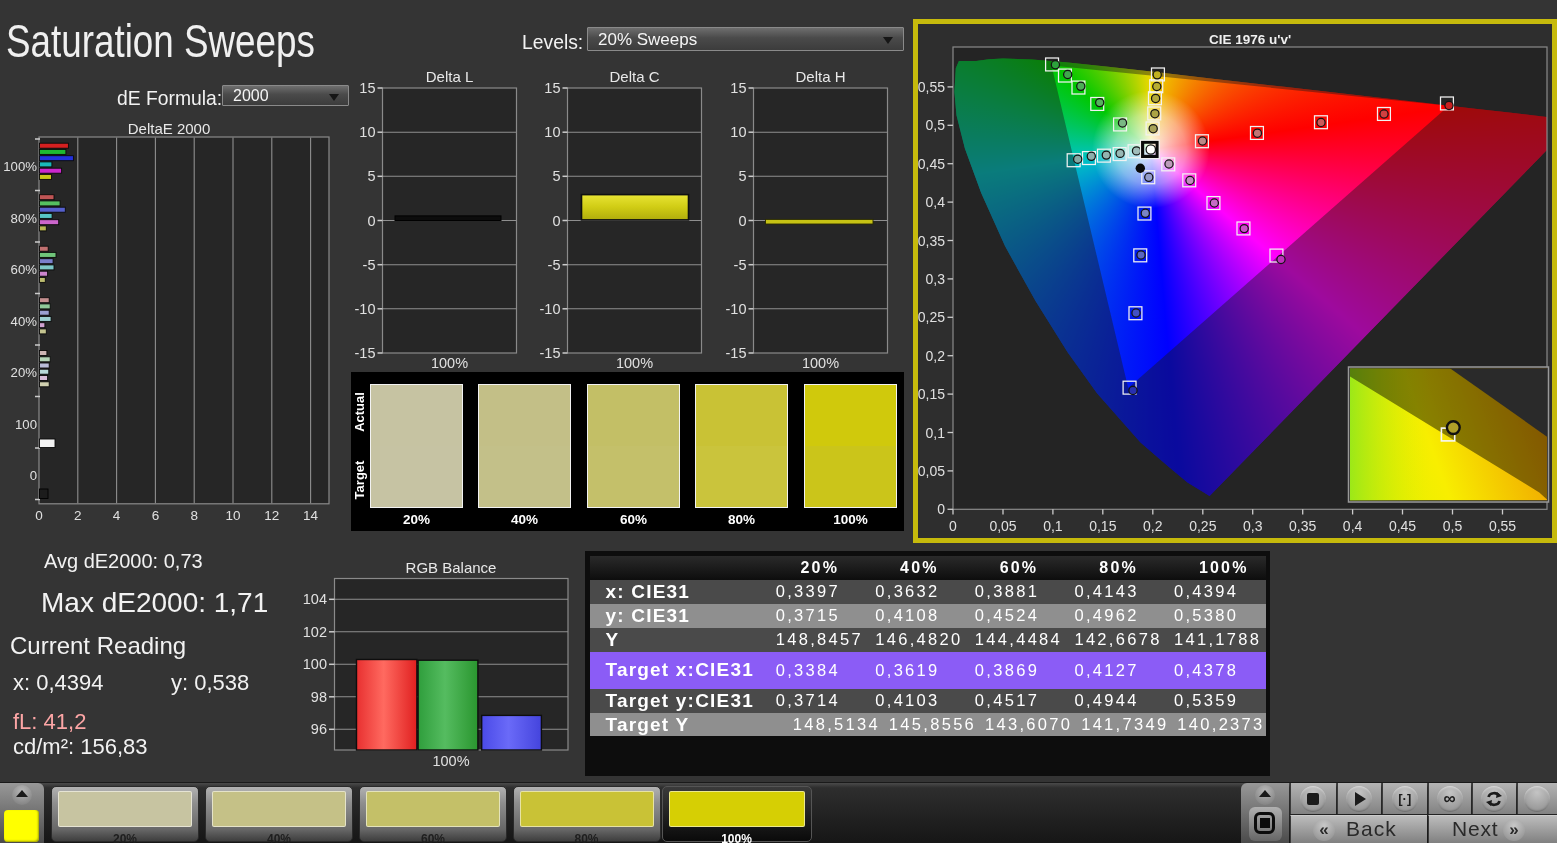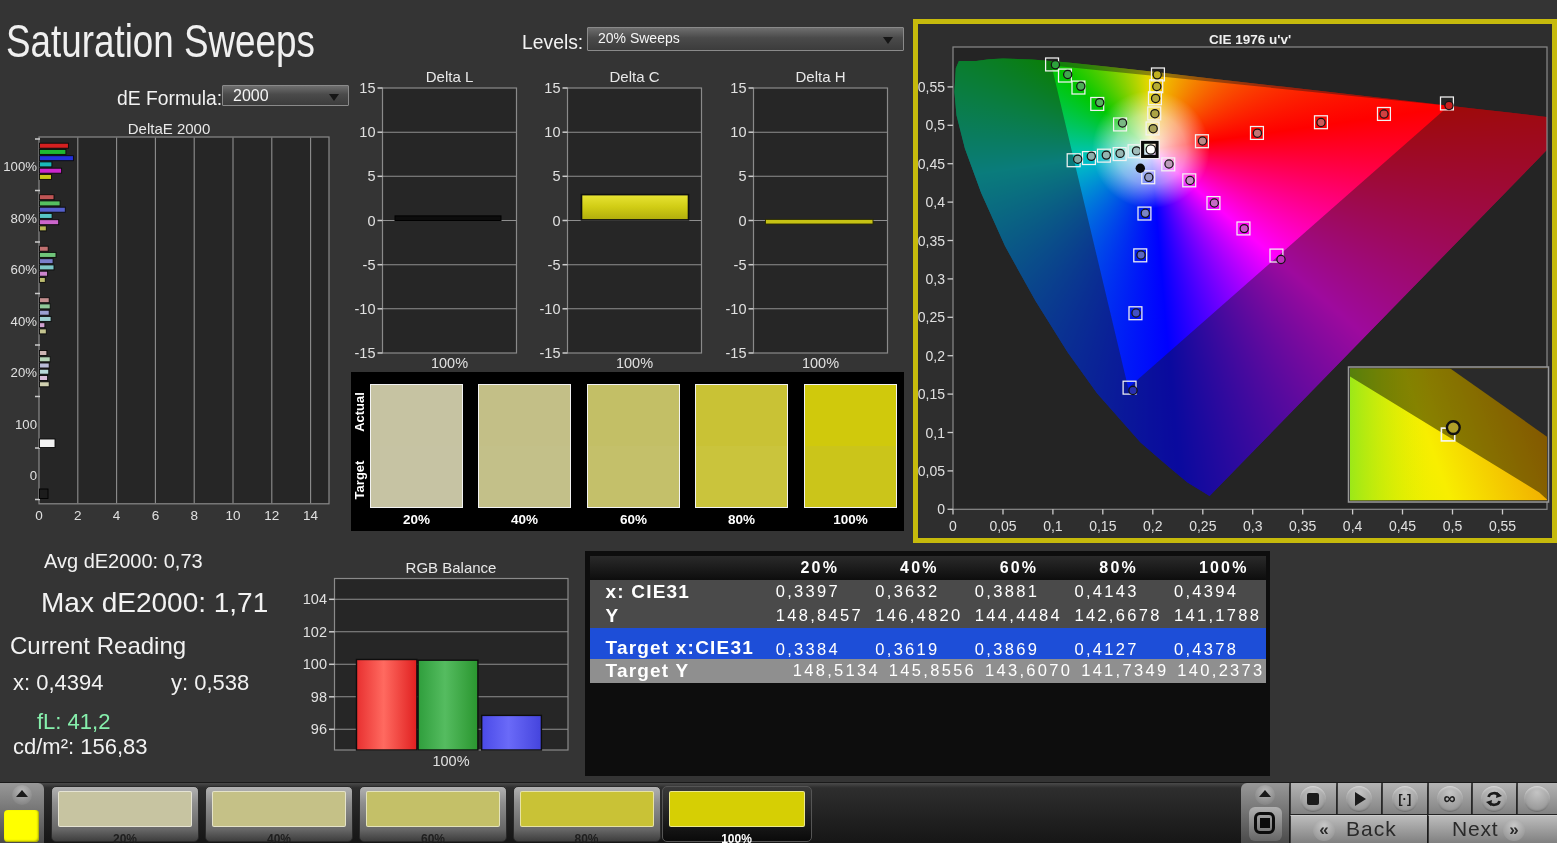--- a/index.html
+++ b/index.html
@@ -12,21 +12,21 @@
  transform:scaleX(0.80); transform-origin:left top; letter-spacing:0px; white-space:nowrap;">Saturation Sweeps</div>
 <div class="abs" style="left:117px; top:86px; color:#f2f2f2; font-size:21px; transform:scaleX(0.92); transform-origin:left top; white-space:nowrap;">dE Formula:</div>
 <div class="abs" style="left:222px; top:85px; width:127px; height:21px; border:1px solid #8a8a8a;
  background:linear-gradient(#6e6e6e,#4a4a4a 45%,#3c3c3c); border-radius:1px;">
   <span style="position:absolute; left:10px; top:1px; color:#f5f5f5; font-size:16px;">2000</span>
   <span style="position:absolute; right:9px; top:8px; width:0; height:0; border-left:5px solid transparent; border-right:5px solid transparent; border-top:7px solid #161616;"></span>
 </div>
 <div class="abs" style="left:522px; top:30px; color:#f2f2f2; font-size:21px; transform:scaleX(0.92); transform-origin:left top; white-space:nowrap;">Levels:</div>
 <div class="abs" style="left:587px; top:27px; width:317px; height:24px; border:1px solid #8a8a8a;
  background:linear-gradient(#6e6e6e,#4a4a4a 45%,#3c3c3c); border-radius:1px;">
-  <span style="position:absolute; left:10px; top:2px; color:#f5f5f5; font-size:14px;">20% Sweeps</span>
+  <span style="position:absolute; left:10px; top:2px; color:#f5f5f5; font-size:17px;">20% Sweeps</span>
   <span style="position:absolute; right:10px; top:9px; width:0; height:0; border-left:5px solid transparent; border-right:5px solid transparent; border-top:7px solid #161616;"></span>
 </div>
 <svg class="abs" style="left:0;top:118px;" width="345" height="425" viewBox="0 118 345 425">
 <text x="169" y="134" fill="#e8e8e8" font-size="15" text-anchor="middle">DeltaE 2000</text>
 <rect x="39" y="137" width="290" height="366.8" fill="#262626" stroke="#8a8a8a" stroke-width="1.2"></rect>
 <line x1="77.8" y1="137.6" x2="77.8" y2="503.3" stroke="#8f8f8f" stroke-width="1.1"></line>
 <line x1="116.6" y1="137.6" x2="116.6" y2="503.3" stroke="#8f8f8f" stroke-width="1.1"></line>
 <line x1="155.4" y1="137.6" x2="155.4" y2="503.3" stroke="#8f8f8f" stroke-width="1.1"></line>
 <line x1="194.2" y1="137.6" x2="194.2" y2="503.3" stroke="#8f8f8f" stroke-width="1.1"></line>
 <line x1="233.0" y1="137.6" x2="233.0" y2="503.3" stroke="#8f8f8f" stroke-width="1.1"></line>
@@ -339,21 +339,21 @@
 <rect x="1142.6" y="142.2" width="14.6" height="14.2" fill="none" stroke="#0a0a0a" stroke-width="3.2"></rect>
 <rect x="1140.5" y="140.2" width="18.8" height="18.4" fill="none" stroke="#f0f0f0" stroke-width="1.1"></rect>
 <circle cx="1150.8" cy="149.5" r="4.7" fill="#ffffff" stroke="#141414" stroke-width="1.3"></circle>
 <circle cx="1140.3" cy="168.2" r="4.7" fill="#0a0a0a"></circle>
 </svg>
 <div class="abs" style="left:44px; top:550px; color:#f2f2f2; font-size:20px; white-space:nowrap;">Avg dE2000: 0,73</div>
 <div class="abs" style="left:41px; top:587px; color:#f2f2f2; font-size:28px; white-space:nowrap;">Max dE2000: 1,71</div>
 <div class="abs" style="left:10px; top:632px; color:#f2f2f2; font-size:24px; white-space:nowrap;">Current Reading</div>
 <div class="abs" style="left:13px; top:670px; color:#f2f2f2; font-size:22px; white-space:nowrap;">x: 0,4394</div>
 <div class="abs" style="left:171px; top:670px; color:#f2f2f2; font-size:22px; white-space:nowrap;">y: 0,538</div>
-<div class="abs" style="left:13px; top:709px; color:#86efac; font-size:22px; white-space:nowrap;margin-left:24px;">fL: 41,2</div>
+<div class="abs" style="left:13px; top:709px; color:#fca5a5; font-size:22px; white-space:nowrap;">fL: 41,2</div>
 <div class="abs" style="left:13px; top:734px; color:#f2f2f2; font-size:22px; white-space:nowrap;">cd/m²: 156,83</div>
 <svg class="abs" style="left:300px;top:556px;" width="285" height="215" viewBox="300 556 285 215">
 <defs>
 <linearGradient id="rbar" x1="0" y1="0" x2="1" y2="0">
         <stop offset="0" stop-color="#e83030"></stop>
         <stop offset="0.45" stop-color="#ff6a60"></stop>
         <stop offset="1" stop-color="#e02020"></stop>
       </linearGradient>
 <linearGradient id="gbar" x1="0" y1="0" x2="1" y2="0">
         <stop offset="0" stop-color="#2f9e3c"></stop>
@@ -398,35 +398,51 @@
 <div style="width:100px; padding-left:33px; color:#fff; font-weight:bold; font-size:16px; letter-spacing:2.2px;">100%</div>
 </div>
 <div style="display:flex; height:23.9px; align-items:center; background:#4a4a4a;">
 <div style="width:179px; padding-left:16px; color:#fff; font-weight:bold; font-size:19px; letter-spacing:1.2px; white-space:nowrap;">x: CIE31</div>
 <div style="width:100px; padding-left:8px; color:#fff; font-size:16.5px; letter-spacing:2.3px; white-space:nowrap;">0,3397</div>
 <div style="width:100px; padding-left:8px; color:#fff; font-size:16.5px; letter-spacing:2.3px; white-space:nowrap;">0,3632</div>
 <div style="width:100px; padding-left:8px; color:#fff; font-size:16.5px; letter-spacing:2.3px; white-space:nowrap;">0,3881</div>
 <div style="width:100px; padding-left:8px; color:#fff; font-size:16.5px; letter-spacing:2.3px; white-space:nowrap;">0,4143</div>
 <div style="width:100px; padding-left:8px; color:#fff; font-size:16.5px; letter-spacing:2.3px; white-space:nowrap;">0,4394</div>
 </div>
+<div style="display:flex; height:23.9px; align-items:center; background:#8f8f8f;">
+<div style="width:179px; padding-left:16px; color:#fff; font-weight:bold; font-size:19px; letter-spacing:1.2px; white-space:nowrap;">y: CIE31</div>
+<div style="width:100px; padding-left:8px; color:#fff; font-size:16.5px; letter-spacing:2.3px; white-space:nowrap;">0,3715</div>
+<div style="width:100px; padding-left:8px; color:#fff; font-size:16.5px; letter-spacing:2.3px; white-space:nowrap;">0,4108</div>
+<div style="width:100px; padding-left:8px; color:#fff; font-size:16.5px; letter-spacing:2.3px; white-space:nowrap;">0,4524</div>
+<div style="width:100px; padding-left:8px; color:#fff; font-size:16.5px; letter-spacing:2.3px; white-space:nowrap;">0,4962</div>
+<div style="width:100px; padding-left:8px; color:#fff; font-size:16.5px; letter-spacing:2.3px; white-space:nowrap;">0,5380</div>
+</div>
 <div style="display:flex; height:23.9px; align-items:center; background:#4a4a4a;">
 <div style="width:179px; padding-left:16px; color:#fff; font-weight:bold; font-size:19px; letter-spacing:1.2px; white-space:nowrap;">Y</div>
 <div style="width:100px; padding-left:8px; color:#fff; font-size:16.5px; letter-spacing:2.3px; white-space:nowrap;">148,8457</div>
 <div style="width:100px; padding-left:8px; color:#fff; font-size:16.5px; letter-spacing:2.3px; white-space:nowrap;">146,4820</div>
 <div style="width:100px; padding-left:8px; color:#fff; font-size:16.5px; letter-spacing:2.3px; white-space:nowrap;">144,4484</div>
 <div style="width:100px; padding-left:8px; color:#fff; font-size:16.5px; letter-spacing:2.3px; white-space:nowrap;">142,6678</div>
 <div style="width:100px; padding-left:8px; color:#fff; font-size:16.5px; letter-spacing:2.3px; white-space:nowrap;">141,1788</div>
 </div>
-<div style="display:flex; height:31px; align-items:flex-end; background:#1d4ed8;">
+<div style="display:flex; height:37px; align-items:center; background:#8b5cf6;">
 <div style="width:179px; padding-left:16px; color:#fff; font-weight:bold; font-size:19px; letter-spacing:1.2px; white-space:nowrap;">Target x:CIE31</div>
 <div style="width:100px; padding-left:8px; color:#fff; font-size:16.5px; letter-spacing:2.3px; white-space:nowrap;">0,3384</div>
 <div style="width:100px; padding-left:8px; color:#fff; font-size:16.5px; letter-spacing:2.3px; white-space:nowrap;">0,3619</div>
 <div style="width:100px; padding-left:8px; color:#fff; font-size:16.5px; letter-spacing:2.3px; white-space:nowrap;">0,3869</div>
 <div style="width:100px; padding-left:8px; color:#fff; font-size:16.5px; letter-spacing:2.3px; white-space:nowrap;">0,4127</div>
 <div style="width:100px; padding-left:8px; color:#fff; font-size:16.5px; letter-spacing:2.3px; white-space:nowrap;">0,4378</div>
+</div>
+<div style="display:flex; height:23.9px; align-items:center; background:#4a4a4a;">
+<div style="width:179px; padding-left:16px; color:#fff; font-weight:bold; font-size:19px; letter-spacing:1.2px; white-space:nowrap;">Target y:CIE31</div>
+<div style="width:100px; padding-left:8px; color:#fff; font-size:16.5px; letter-spacing:2.3px; white-space:nowrap;">0,3714</div>
+<div style="width:100px; padding-left:8px; color:#fff; font-size:16.5px; letter-spacing:2.3px; white-space:nowrap;">0,4103</div>
+<div style="width:100px; padding-left:8px; color:#fff; font-size:16.5px; letter-spacing:2.3px; white-space:nowrap;">0,4517</div>
+<div style="width:100px; padding-left:8px; color:#fff; font-size:16.5px; letter-spacing:2.3px; white-space:nowrap;">0,4944</div>
+<div style="width:100px; padding-left:8px; color:#fff; font-size:16.5px; letter-spacing:2.3px; white-space:nowrap;">0,5359</div>
 </div>
 <div style="display:flex; height:23.9px; align-items:center; background:#8f8f8f;">
 <div style="width:179px; padding-left:16px; color:#fff; font-weight:bold; font-size:19px; letter-spacing:1.2px; white-space:nowrap;">Target Y</div>
 <div style="width:100px; padding-left:8px; color:#fff; font-size:16.5px; letter-spacing:2.3px; white-space:nowrap;margin-left:23px;">148,5134</div>
 <div style="width:100px; padding-left:8px; color:#fff; font-size:16.5px; letter-spacing:2.3px; white-space:nowrap;">145,8556</div>
 <div style="width:100px; padding-left:8px; color:#fff; font-size:16.5px; letter-spacing:2.3px; white-space:nowrap;">143,6070</div>
 <div style="width:100px; padding-left:8px; color:#fff; font-size:16.5px; letter-spacing:2.3px; white-space:nowrap;">141,7349</div>
 <div style="width:100px; padding-left:8px; color:#fff; font-size:16.5px; letter-spacing:2.3px; white-space:nowrap;">140,2373</div>
 </div>
 </div>

